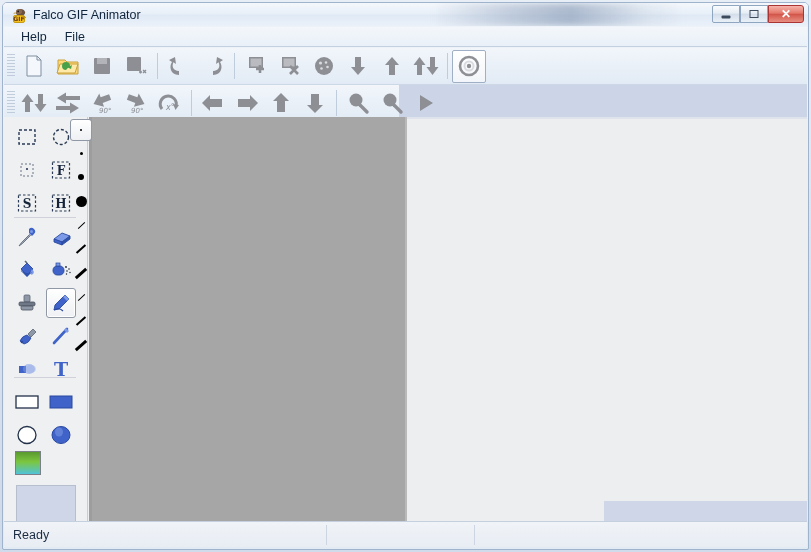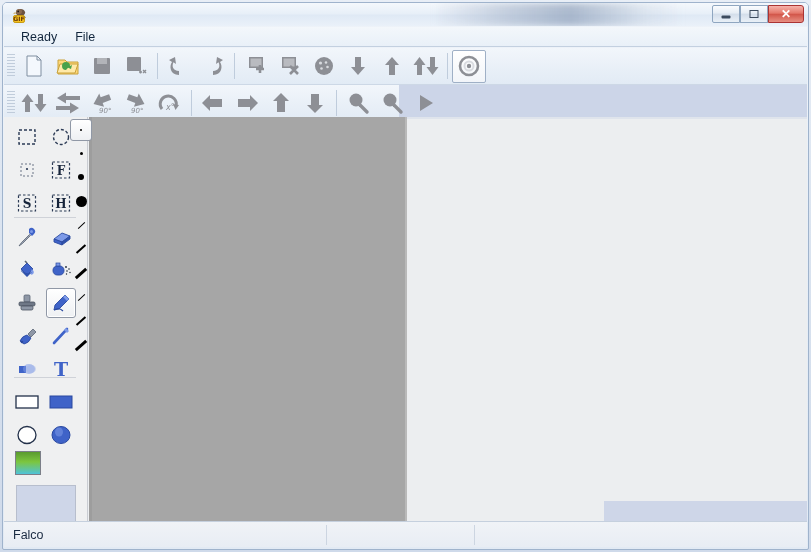--- a/index.html
+++ b/index.html
@@ -196,36 +196,37 @@
         <ellipse cx="8.5" cy="5.5" rx="4.6" ry="3.6" fill="#6b5240"></ellipse>
         <ellipse cx="7" cy="4.6" rx="3" ry="2.6" fill="#8a6a50"></ellipse>
         <circle cx="6.2" cy="4.4" r="0.9" fill="#1b1b1b"></circle>
         <path d="M3.4 5.2 L0.9 6.3 L3.6 6.9 Z" fill="#caa24a"></path>
         <path d="M10 8 q3 0.5 4 3 q-2.4 -1 -4.3 -1.3 Z" fill="#5a422f"></path>
         <rect x="1.5" y="8.5" width="11" height="7" rx="1.6" fill="#f5c222" stroke="#c79a10" stroke-width="1"></rect>
         <text x="7" y="14" font-size="6" font-family="DejaVu Sans, sans-serif" font-weight="bold" fill="#6b3a06" text-anchor="middle">GIF</text>
       </svg>
     </div>
 
+    <div class="title-text">Falco GIF Animator</div>
 
     <div class="win-btns">
       <div class="wb min">
           <span class="g"></span>
         </div>
       <div class="wb max">
           <span class="g"></span>
         </div>
       <div class="wb close">
           <span class="g">✕</span>
         </div>
     </div>
   </div>
 
   <div class="menubar">
-    <div class="menu-item">Ready</div>
+    <div class="menu-item">Help</div>
     <div class="menu-item">File</div>
   </div>
 
   <div class="toolbar" id="toolbar1">
     <div class="grip"></div>
     <div class="tb-btn">
       <svg width="24" height="24" viewBox="0 0 24 24">
           <path d="M5 2 h10 l4 4 v16 H5 Z" fill="#f4f8fd" stroke="#7f8ea0" stroke-width="1"></path>
           <path d="M15 2 v4 h4" fill="none" stroke="#7f8ea0" stroke-width="1"></path>
         </svg>
@@ -602,21 +603,21 @@
       </div>
       <div class="size-item" style="top: 192px;">
         <span class="stroke" style="width: 12px; height: 2px; transform: rotate(-42deg);"></span>
       </div>
       <div class="size-item" style="top: 216px;">
         <span class="stroke" style="width: 15px; height: 3px; transform: rotate(-42deg);"></span>
       </div>
     </div>
 
   <div class="statusbar">
-    <div class="status-text">Falco</div>
+    <div class="status-text">Ready</div>
     <div class="status-sep a"></div>
     <div class="status-sep b"></div>
   </div>
 
   <div class="wm-clip">
     
     
     
   </div>
 

